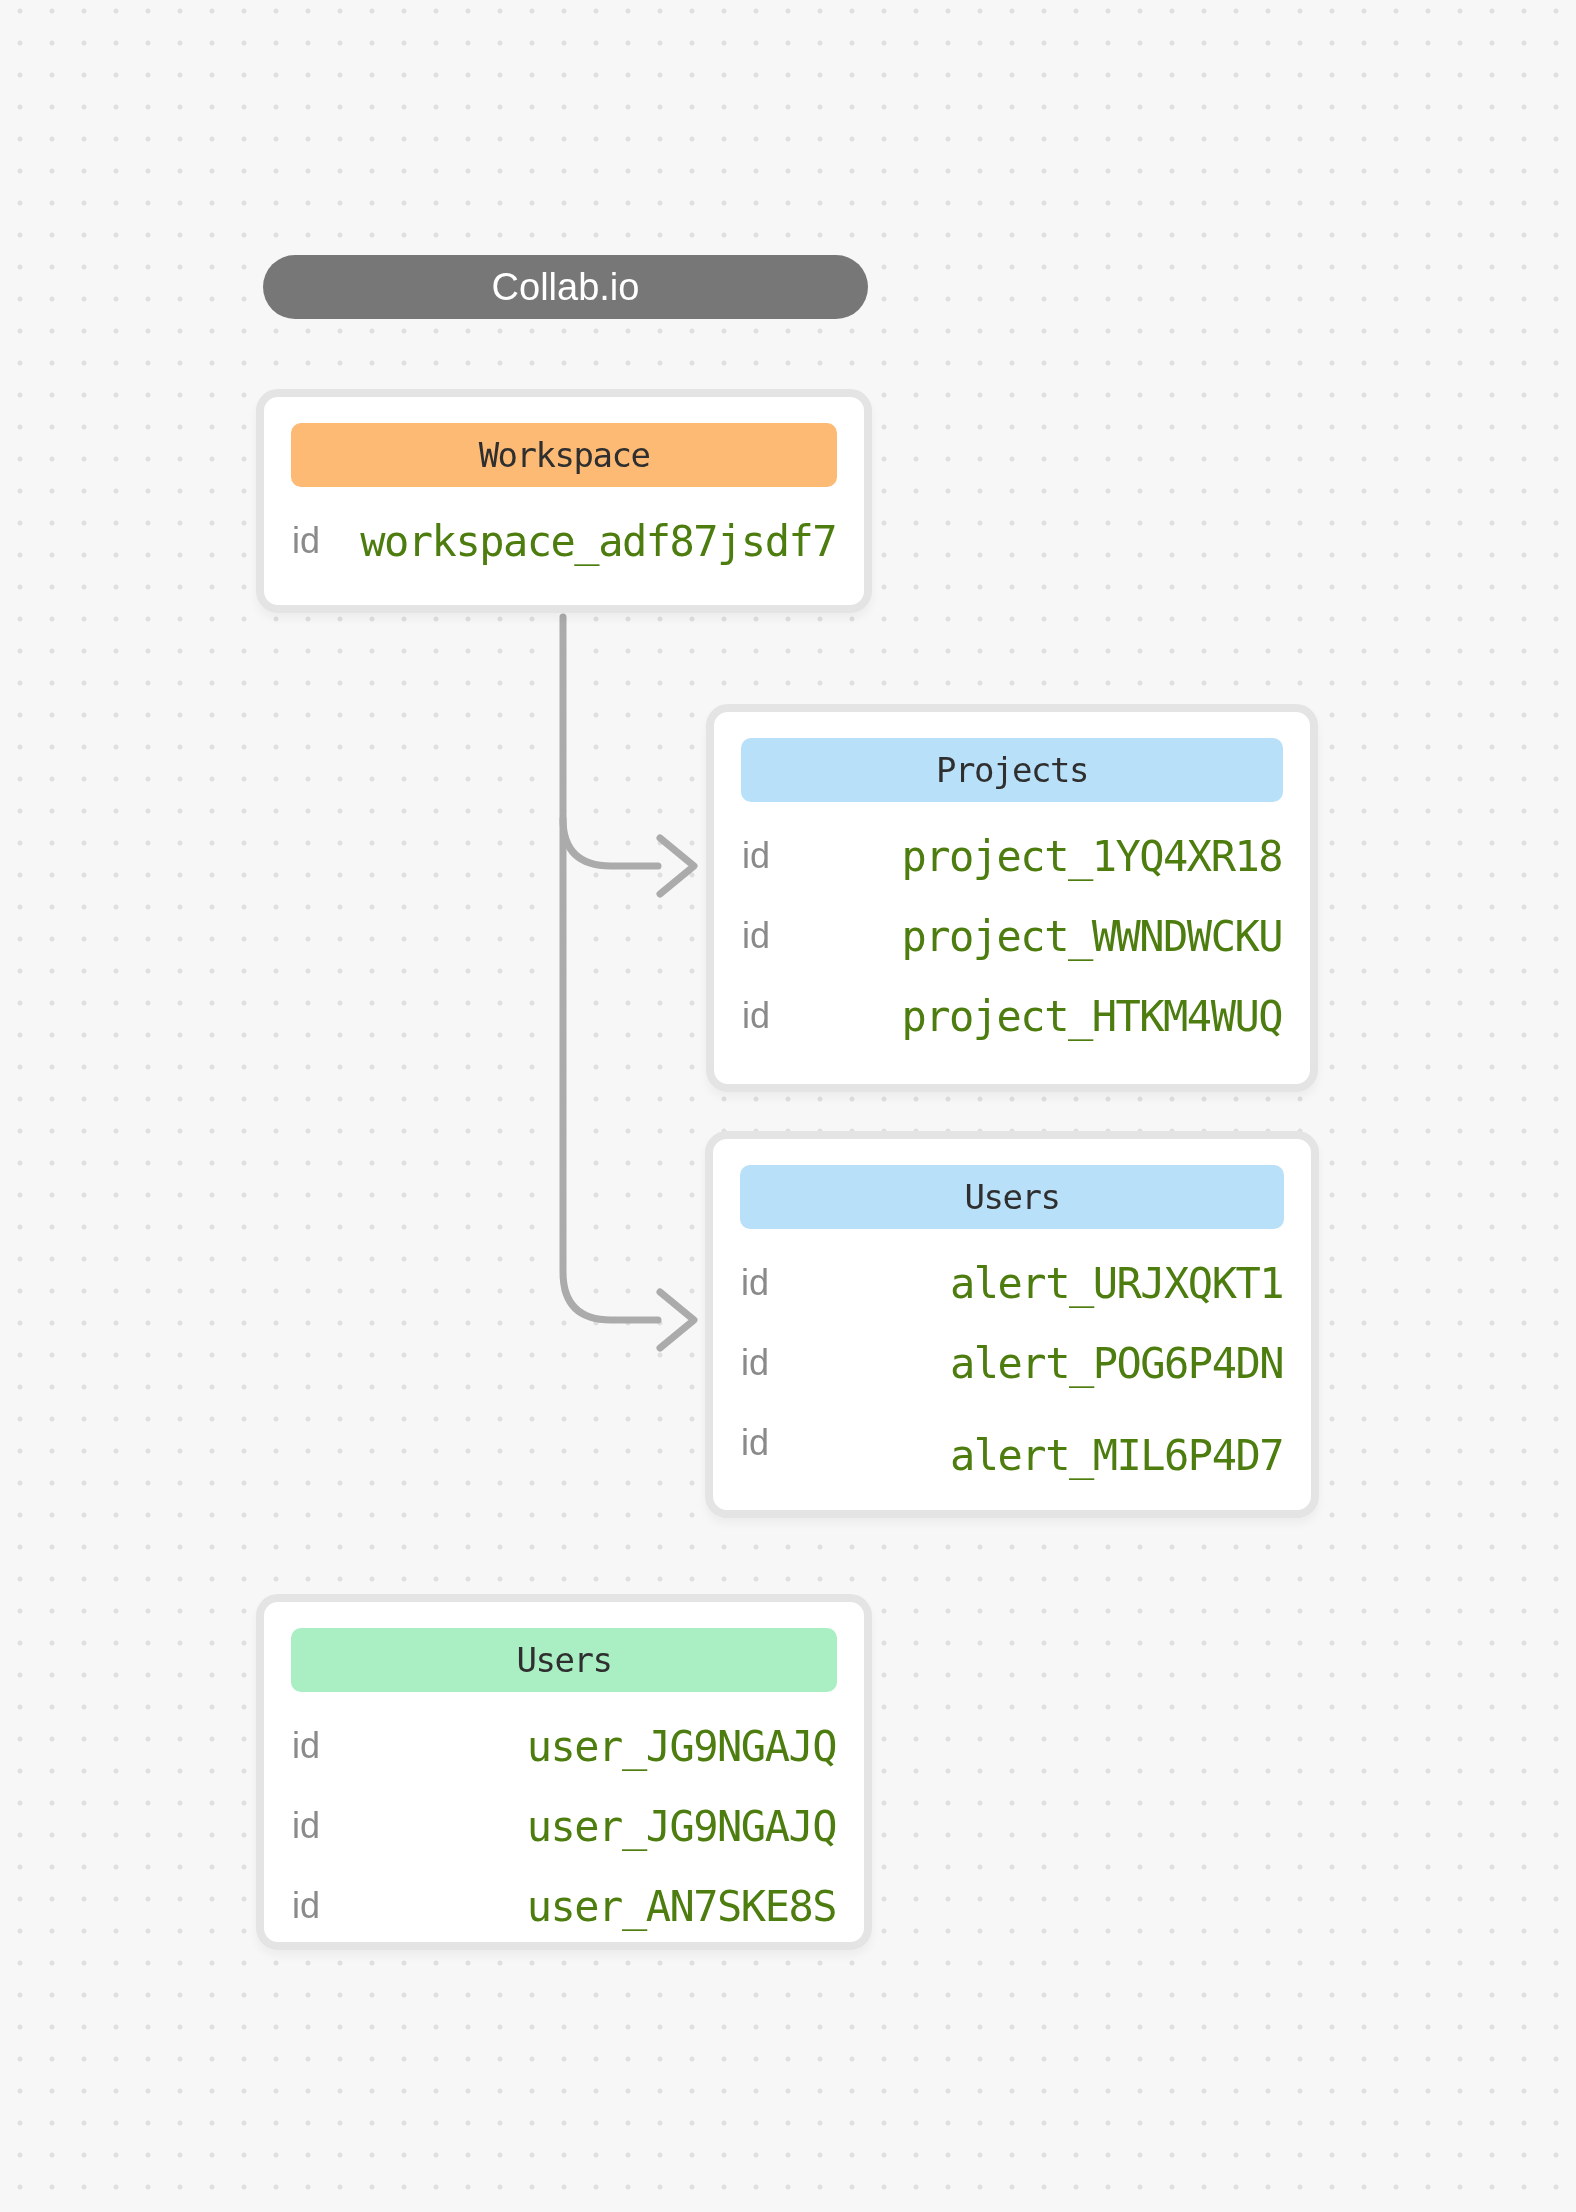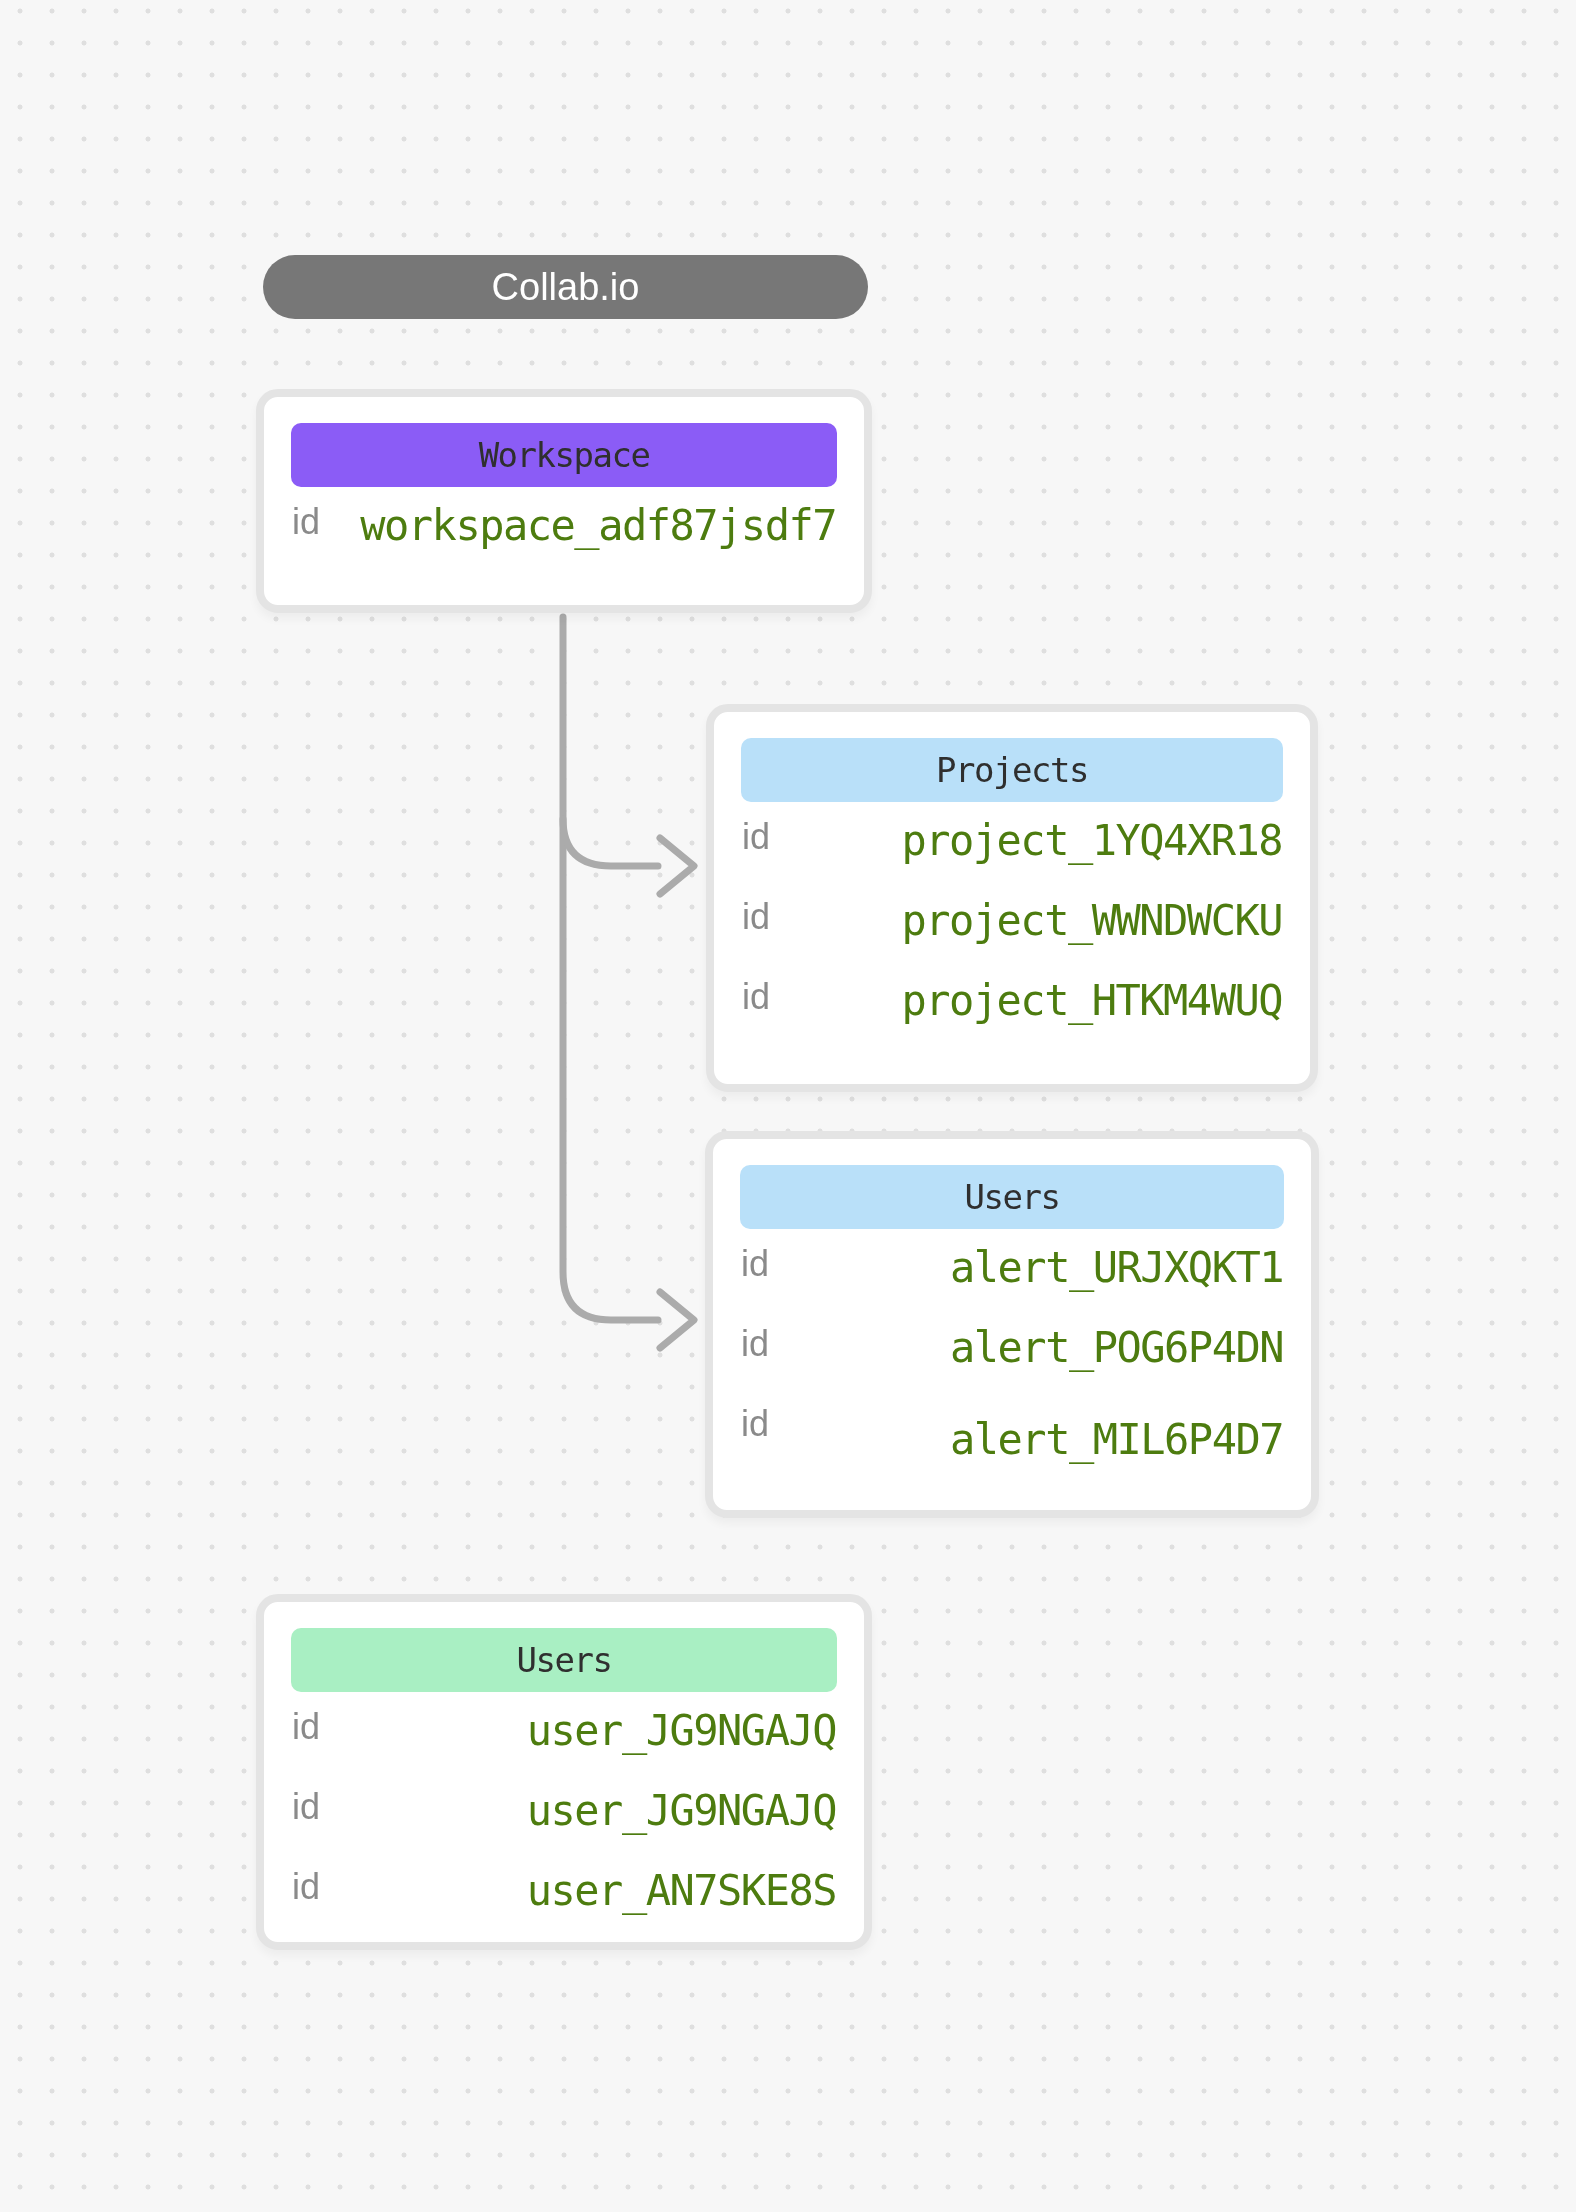--- a/index.html
+++ b/index.html
@@ -46,28 +46,28 @@
     height: 64px;
     margin: 26px 27px 0 27px;
     border-radius: 10px;
     display: flex; align-items: center; justify-content: center;
     font-family: "DejaVu Sans Mono", monospace;
     font-size: 34px;
     letter-spacing: -1.5px;
     color: #2f2f2f;
     white-space: nowrap;
   }
-  .hdr-purple { background: #8b5cf6; }
+  .hdr-purple { background: #fdba74; }
   .hdr-blue   { background: #b9e0f9; }
   .hdr-green  { background: #a9efc3; }
 
   .rows { margin-top: 14px; }
   .row {
     height: 80px;
-    display: flex; align-items: flex-start; justify-content: space-between;
+    display: flex; align-items: center; justify-content: space-between;
     padding: 0 28px;
   }
   .row-label { font-size: 36px; color: #8a8a8a; }
   .row-value {
     font-family: "DejaVu Sans Mono", monospace;
     font-size: 42px;
     letter-spacing: -1.5px;
     color: #4d7c0f;
     white-space: nowrap;
   }

